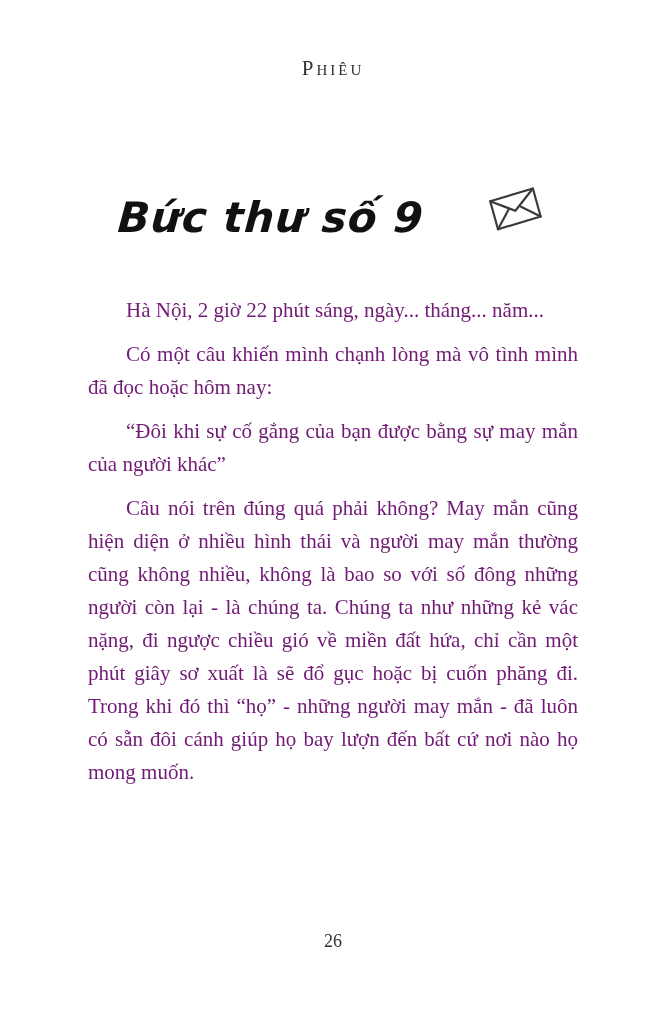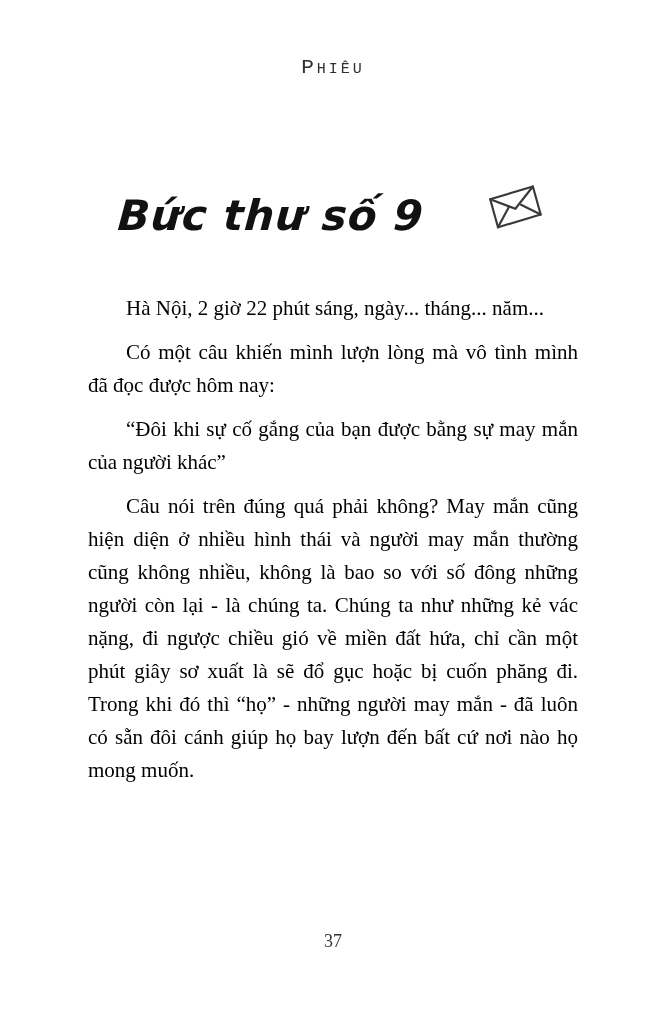--- a/index.html
+++ b/index.html
@@ -13,21 +13,21 @@
     height: 1024px;
     background: #ffffff;
     overflow: hidden;
     font-family: "Liberation Serif", serif;
     color: #333333;
     box-sizing: border-box;
   }
   .running-head {
     margin-top: 56px;
     text-align: center;
-    font-family: Liberation Mono, monospace;
+    font-family: Liberation Serif, serif;
     font-variant: small-caps;
     font-size: 21px;
     letter-spacing: 3px;
     color: #2f2f2f;
   }
   .chapter-head {
     display: flex;
     align-items: center;
     margin: 112px 88px 0 118px;
   }
@@ -45,21 +45,21 @@
   .envelope-wrap {
     margin-left: 62px;
     margin-top: -14px;
     display: inline-block;
   }
   .body-text {
     margin: 52px 88px 0 88px;
     font-size: 21px;
     line-height: 33px;
     text-align: justify;
-    color: #000000;
+    color: #701a75;
   }
   .body-text p {
     margin: 0 0 11px 0;
     text-indent: 38px;
   }
   .page-number {
     position: absolute;
     bottom: 72px;
     left: 0;
     width: 100%;
@@ -84,20 +84,20 @@
           <path d="M7 13 L32 29 L56 9"></path>
           <path d="M9 45 L25 26"></path>
           <path d="M58 41 L39 26"></path>
         </g>
       </svg>
     </span>
   </div>
 
   <div class="body-text">
     <p>Hà Nội, 2 giờ 22 phút sáng, ngày... tháng... năm...</p>
-    <p>Có một câu khiến mình lượn lòng mà vô tình mình đã đọc được hôm nay:</p>
+    <p>Có một câu khiến mình chạnh lòng mà vô tình mình đã đọc hoặc hôm nay:</p>
     <p>“Đôi khi sự cố gắng của bạn được bằng sự may mắn của người khác”</p>
     <p>Câu nói trên đúng quá phải không? May mắn cũng hiện diện ở nhiều hình thái và người may mắn thường cũng không nhiều, không là bao so với số đông những người còn lại - là chúng ta. Chúng ta như những kẻ vác nặng, đi ngược chiều gió về miền đất hứa, chỉ cần một phút giây sơ xuất là sẽ đổ gục hoặc bị cuốn phăng đi. Trong khi đó thì “họ” - những người may mắn - đã luôn có sẵn đôi cánh giúp họ bay lượn đến bất cứ nơi nào họ mong muốn.</p>
   </div>
 
-  <div class="page-number">37</div>
+  <div class="page-number">26</div>
 
 </div>
 
 </body></html>

